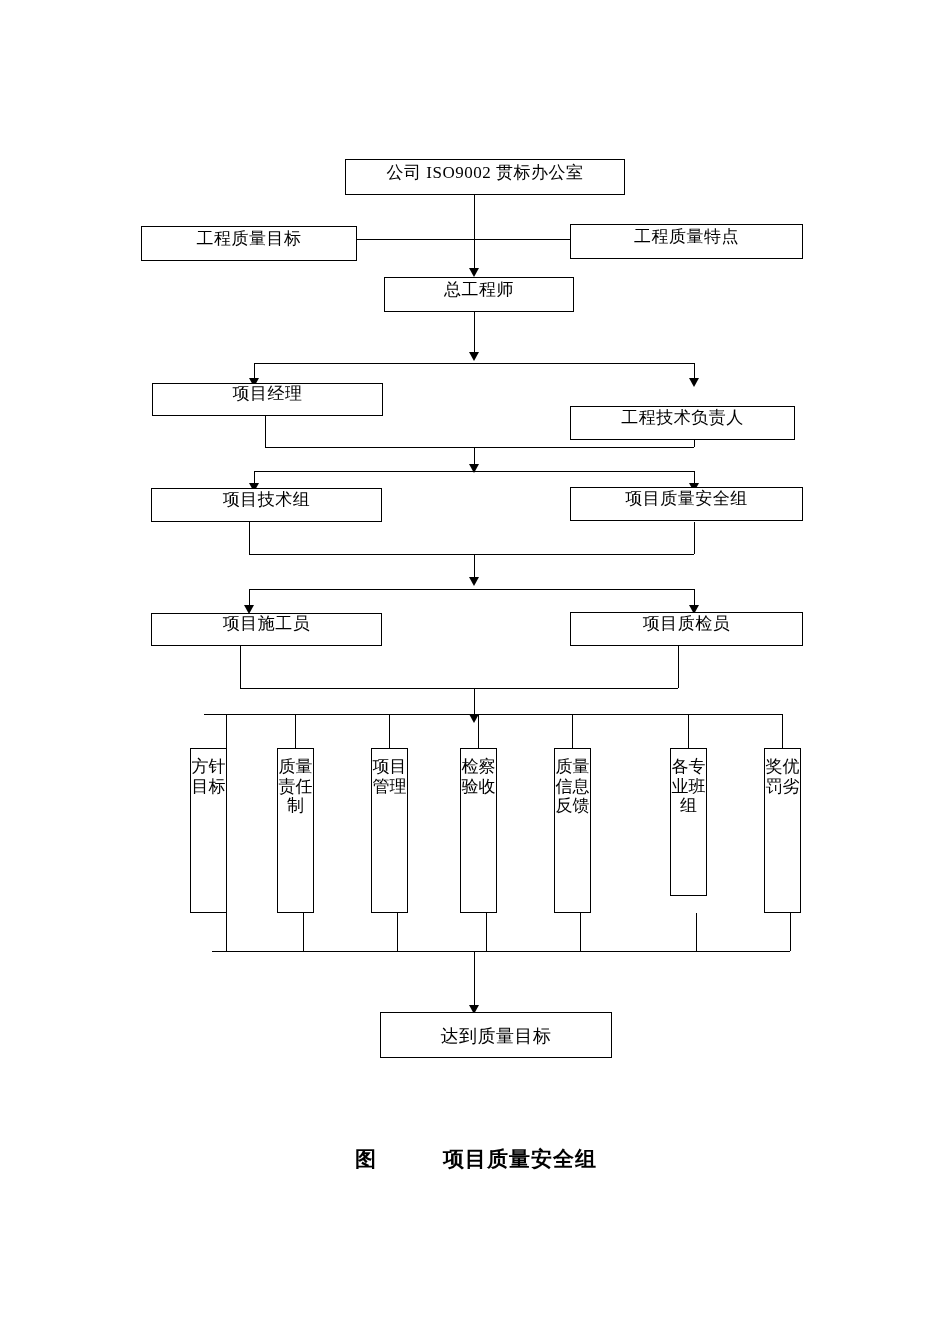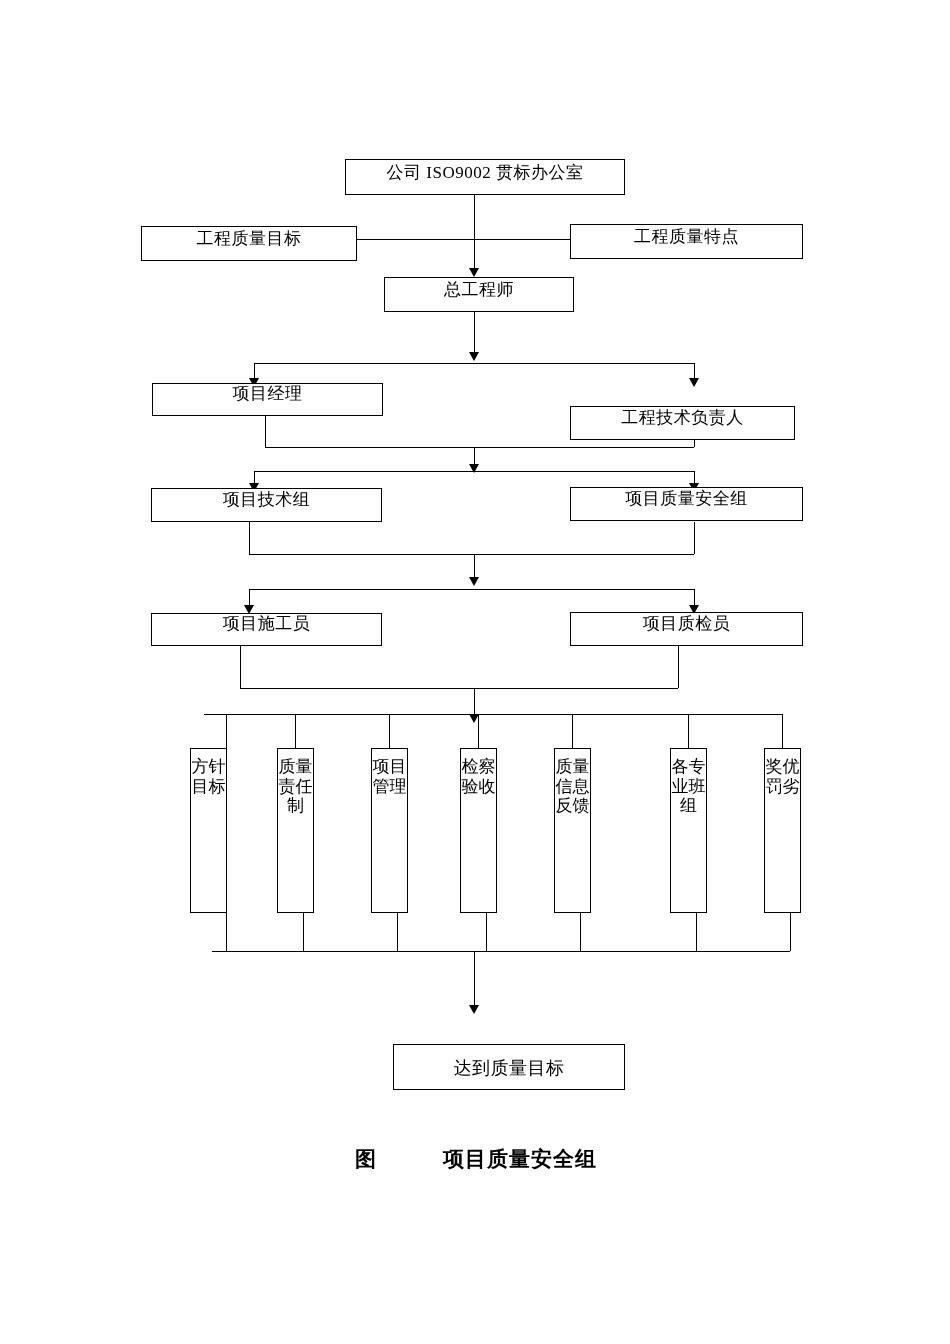--- a/index.html
+++ b/index.html
@@ -208,40 +208,40 @@
   </div>
 
   <div class="vbox" style="left:460px; top:748px; width:37px; height:165px;">
     <span class="vbox-label">检察验收</span>
   </div>
 
   <div class="vbox" style="left:554px; top:748px; width:37px; height:165px;">
     <span class="vbox-label">质量信息反馈</span>
   </div>
 
-  <div class="vbox" style="left:670px; top:748px; width:37px; height:165px;">
+  <div class="vbox" style="left:670px; top:748px; width:37px; height:148px;">
     <span class="vbox-label">各专业班组</span>
   </div>
 
   <div class="vbox" style="left:764px; top:748px; width:37px; height:165px;">
     <span class="vbox-label">奖优罚劣</span>
   </div>
 
   <div class="vline" style="left:226px; top:913px; height:38px;"></div>
   <div class="vline" style="left:303px; top:913px; height:38px;"></div>
   <div class="vline" style="left:397px; top:913px; height:38px;"></div>
   <div class="vline" style="left:486px; top:913px; height:38px;"></div>
   <div class="vline" style="left:580px; top:913px; height:38px;"></div>
   <div class="vline" style="left:696px; top:913px; height:38px;"></div>
   <div class="vline" style="left:790px; top:913px; height:38px;"></div>
 
   <div class="hline" style="left:212px; top:951px; width:578px;"></div>
 
   <div class="vline" style="left:474px; top:951px; height:57px;"></div>
   <div class="arrow" style="left:469px; top:1005px;"></div>
 
-  <div class="box hbox" style="left:393px; top:1012px; width:232px; height:46px;margin-top:32px;">
+  <div class="box hbox" style="left:380px; top:1012px; width:232px; height:46px;">
     <span class="box-label" style="bottom:12px; font-size:18px;">达到质量目标</span>
   </div>
 
   <div id="caption" style="left:355px; top:1145px;">图　　　项目质量安全组</div>
 
 </div>
 
 </body></html>

